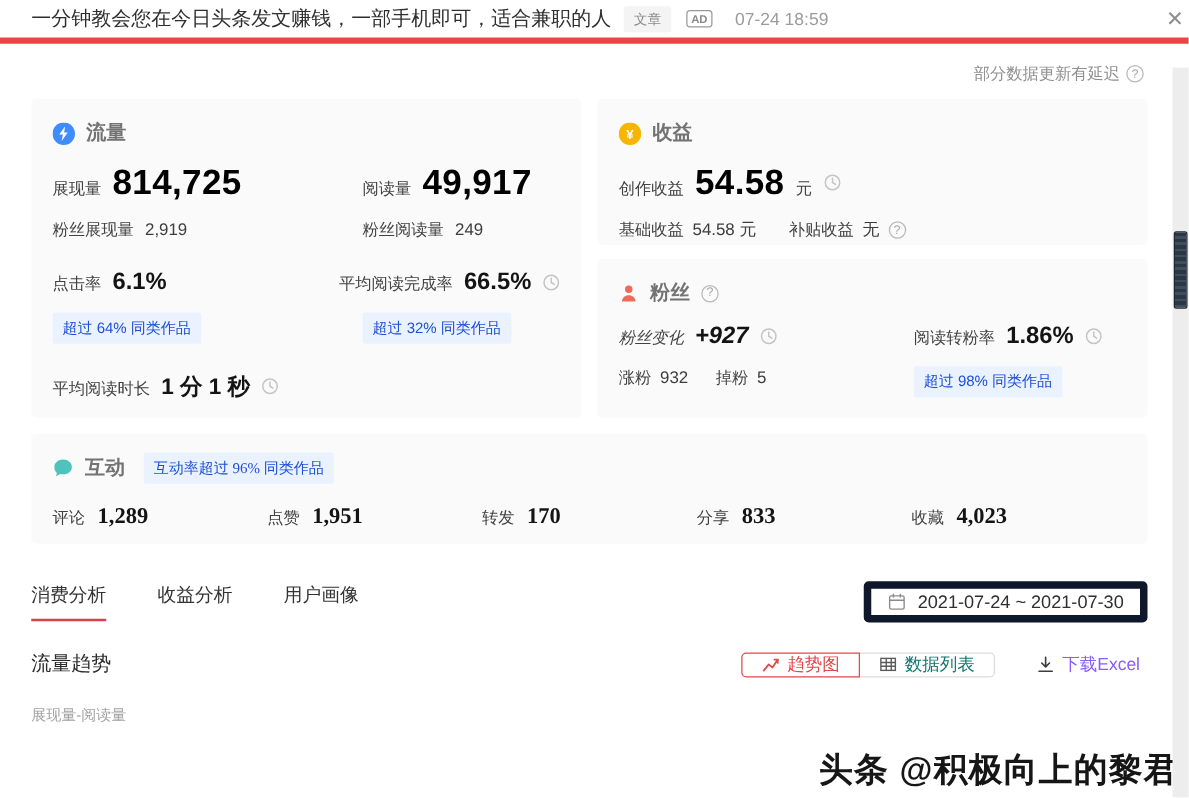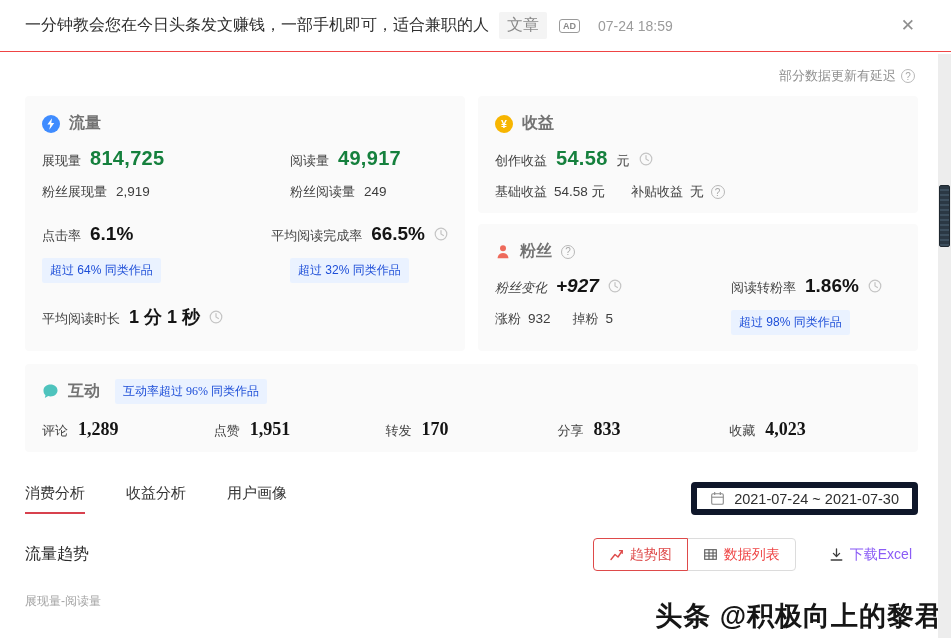--- a/index.html
+++ b/index.html
@@ -2,23 +2,23 @@
 <html><head>
 <meta charset="utf-8">
 <style>
   * { margin:0; padding:0; box-sizing:border-box; }
   html,body { width:951px; height:638px; }
   body {
     font-family:"Liberation Sans","DejaVu Sans",sans-serif;
     background:#ffffff; color:#333; position:relative; overflow:hidden;
   }
   
-  .header { height:52px; display:flex; align-items:center; padding:0 36px 0 25px; border-bottom:1px solid #ef4444; }
+  .header { height:35px; display:flex; align-items:center; padding:0 4px 0 25px; border-bottom:5px solid #ef4444; }
   .header-title { font-size:16px; color:#2f2f2f; white-space:nowrap; }
-  .badge-article { background:#f4f4f4; color:#8a8a8a; font-size:16px; padding:3px 8px; margin-left:10px; border-radius:2px; }
+  .badge-article { background:#f4f4f4; color:#8a8a8a; font-size:11px; padding:3px 8px; margin-left:10px; border-radius:2px; }
   .badge-ad { border:1px solid #9a9a9a; color:#8a8a8a; font-size:9px; font-weight:bold; padding:1px 3px; border-radius:3px; margin-left:12px; }
   .header-time { color:#9b9b9b; font-size:14px; margin-left:18px; }
   .header-close { margin-left:auto; color:#8f8f8f; font-size:17px; cursor:pointer; line-height:1; }
   
   .notice-row { display:flex; justify-content:flex-end; align-items:center; gap:5px; padding:15px 36px 0 0; color:#8f8f8f; font-size:13px; }
   
   .cards { display:flex; gap:13px; padding:11px 0 0 25px; }
   .card { background:#fafafa; border-radius:4px; }
   .card-traffic { width:440px; height:255px; padding:17px 17px; }
   .right-col { display:flex; flex-direction:column; gap:11px; width:440px; }
@@ -26,21 +26,21 @@
   .card-fans { height:127px; padding:17px 17px; }
   .card-interaction { width:893px; height:88px; margin:13px 0 0 25px; padding:15px 17px;font-family:Liberation Serif, serif; }
   .card-head { display:flex; align-items:center; gap:9px; }
   .card-title { font-size:16px; font-weight:bold; color:#737373; }
   .row2 { display:flex; }
   .colL { width:212px; }
   .colR { flex:1;margin-left:36px; }
   .fans-colL { width:160px;font-style:italic; }
   .metric { display:flex; align-items:baseline; gap:9px; }
   .m-label { font-size:13px; color:#424242; white-space:nowrap; }
-  .m-value-xl { font-size:20px; font-weight:bold; color:#15803d; letter-spacing:.3px; }
+  .m-value-xl { font-size:28px; font-weight:bold; color:#000000; letter-spacing:.3px; }
   .m-value-lg { font-size:19px; font-weight:bold; color:#141414; }
   .m-value-md { font-size:18px; font-weight:bold; color:#141414; }
   .m-value-sm { font-size:13.5px; color:#3d3d3d; }
   .m-unit { font-size:13px; color:#424242; }
   .blue-badge { display:inline-block; background:#eaf2ff; color:#1d4ed8; font-size:12px; padding:4px 8px; border-radius:2px; white-space:nowrap; }
   .icon-inline { display:inline-flex; align-self:center; }
   .help-icon { display:inline-flex; align-items:center; justify-content:center; width:14px; height:14px; border:1px solid #b8b8b8; border-radius:50%; color:#a7a7a7; font-size:10px; align-self:center; }
   .mt14 { margin-top:13px; } .mt24 { margin-top:22px; }
   .inline-pair { display:flex; align-items:baseline; gap:7px; }
   .gap28 { gap:26px; }
@@ -49,23 +49,23 @@
   .int-stat { flex:1; display:flex; align-items:baseline; gap:10px; }
   
   .tabs-row { display:flex; align-items:center; margin:30px 33px 0 25px; }
   .tab { font-size:15px; color:#333; margin-right:41px; padding-bottom:11px; position:relative; cursor:pointer; }
   .tab.active::after { content:""; position:absolute; left:0; right:0; bottom:0; height:2px; background:#d8414e; }
   .date-box { margin-left:auto; border:6px solid #0f172a; border-radius:4px; height:33px; display:flex; align-items:center; gap:9px; padding:4px 13px; font-size:14.5px; color:#2f2f2f; cursor:pointer; }
   
   .trend-row { display:flex; align-items:center; margin:23px 33px 0 25px; }
   .trend-title { font-size:16px; color:#2b2b2b; }
   .btn-group { margin-left:auto; display:flex; }
-  .btn { height:33px; display:flex; align-items:center; gap:6px; padding:0 15px; font-size:14px; background:#fff; border:1px solid #dcdcdc; cursor:pointer; }
+  .btn { height:20px; display:flex; align-items:center; gap:6px; padding:0 15px; font-size:14px; background:#fff; border:1px solid #dcdcdc; cursor:pointer; }
   .btn-chart { color:#de4a4a; border-color:#de4a4a; border-radius:4px 0 0 4px; z-index:1; }
-  .btn-table { color:#ef4444; border-radius:0 4px 4px 0; margin-left:-1px;text-align:right; }
+  .btn-table { color:#0f766e; border-radius:0 4px 4px 0; margin-left:-1px;text-align:right; }
   .btn-download { border:none; background:transparent; color:#8b5cf6; margin-left:27px; padding:0 6px; }
   .series-label { margin:22px 0 0 25px; font-size:12px; color:#a3a3a3; }
   
   .watermark { position:absolute; right:8px; bottom:4px; font-size:27px; font-weight:bold; color:#161616;
     text-shadow:2px 2px 1px rgba(255,255,255,.95), -1px -1px 0 rgba(255,255,255,.7); letter-spacing:1px; }
   
   .scrollbar-track { position:absolute; top:54px; right:0; width:13px; bottom:0; background:#ededed; }
   .scrollbar-thumb { position:absolute; top:131px; left:1px; width:11px; height:62px; border-radius:2px;
     background:repeating-linear-gradient(to bottom,#2b3844 0 3px,#3d4f5e 3px 5px); border:1px solid #1f2830; cursor:grab; }
 </style>

